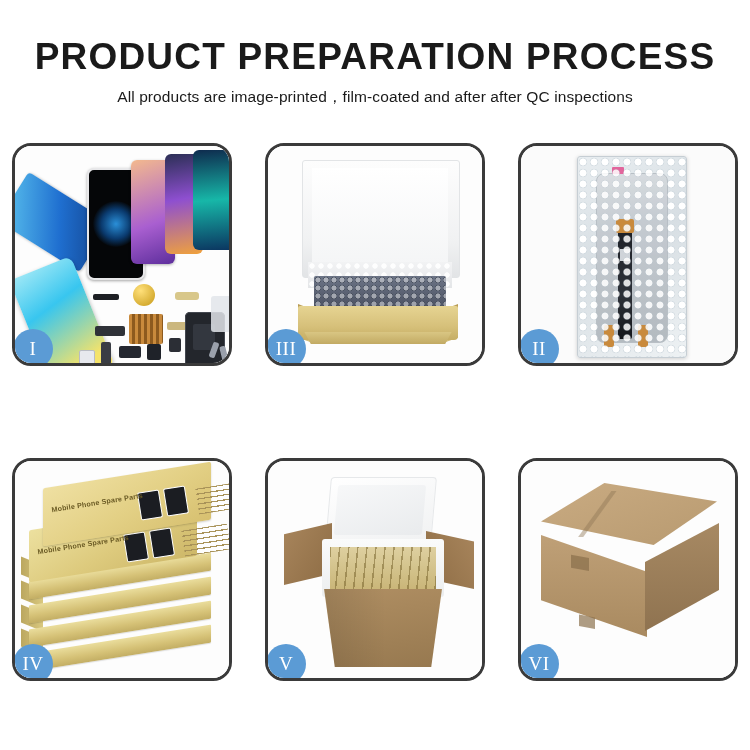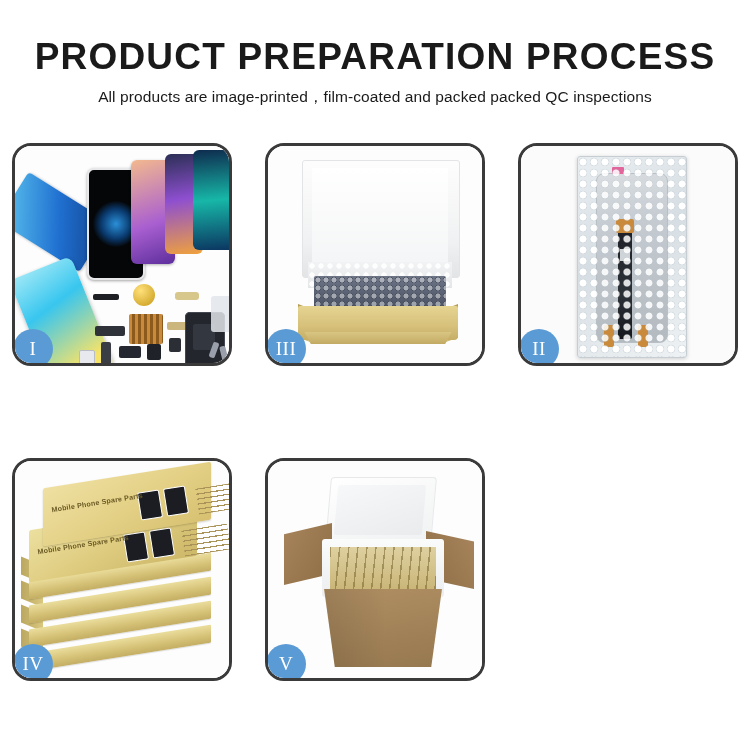--- a/index.html
+++ b/index.html
@@ -272,21 +272,21 @@
   .c-tab2{position:absolute;left:58px;top:152px;width:16px;height:16px;
     background:rgba(140,114,78,.7);clip-path:polygon(0 10%,100% 28%,100% 100%,0 82%);}
 </style>
 </head>
 <body>
 
 <div class="page">
 
   <div class="header">
     <div class="title">PRODUCT PREPARATION PROCESS</div>
-    <div class="subtitle">All products are image-printed，film-coated and packed packed QC inspections</div>
+    <div class="subtitle">All products are image-printed，film-coated and after after QC inspections</div>
   </div>
 
   <div class="grid">
 
     <div class="panel">
       <div class="photo p1">
         <div class="ph ph-a"></div>
         <div class="ph ph-c"></div>
         <div class="ph ph-d"></div>
         <div class="ph ph-e"></div>
@@ -386,15 +386,28 @@
         <div class="v-foam"></div>
         <div class="v-inner"></div>
         <div class="v-body"></div>
         <div class="v-body-sh"></div>
       </div>
       <div class="badge">
         <span>V</span>
       </div>
     </div>
 
+    <div class="panel">
+      <div class="photo p6">
+        <div class="c-top"></div>
+        <div class="c-top-seam"></div>
+        <div class="c-left"></div>
+        <div class="c-right"></div>
+        <div class="c-tab1"></div>
+        <div class="c-tab2"></div>
+      </div>
+      <div class="badge">
+        <span>VI</span>
+      </div>
+    </div>
 
   </div>
 </div>
 
 </body></html>

